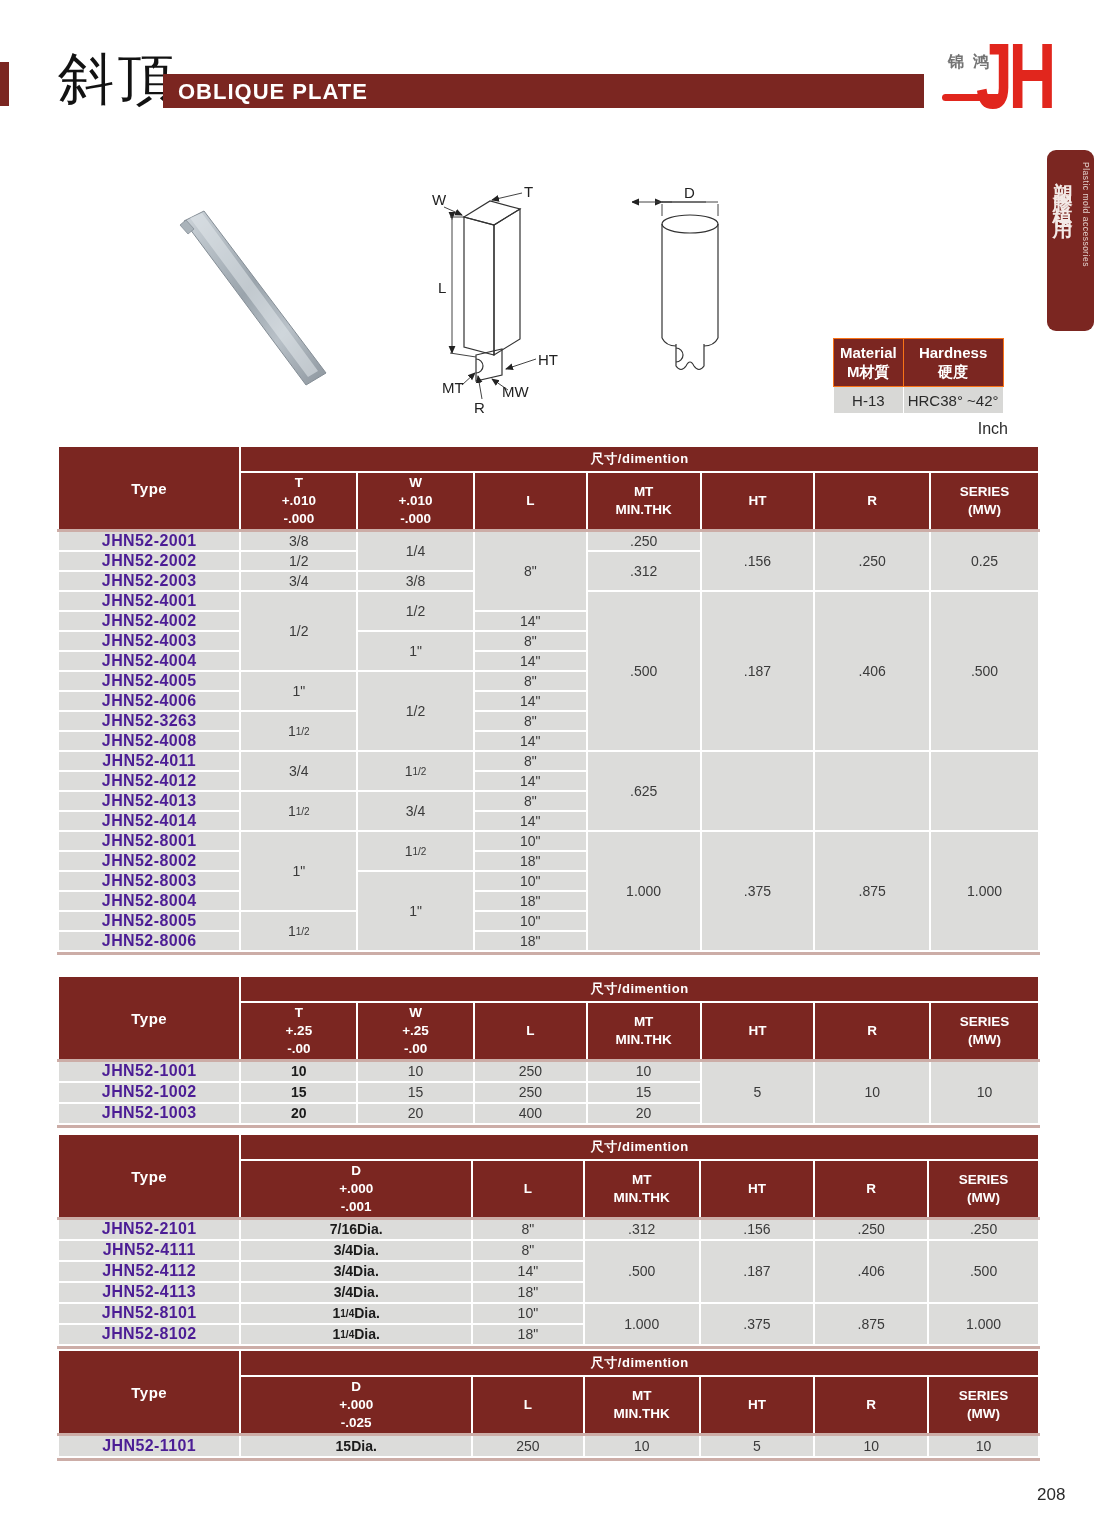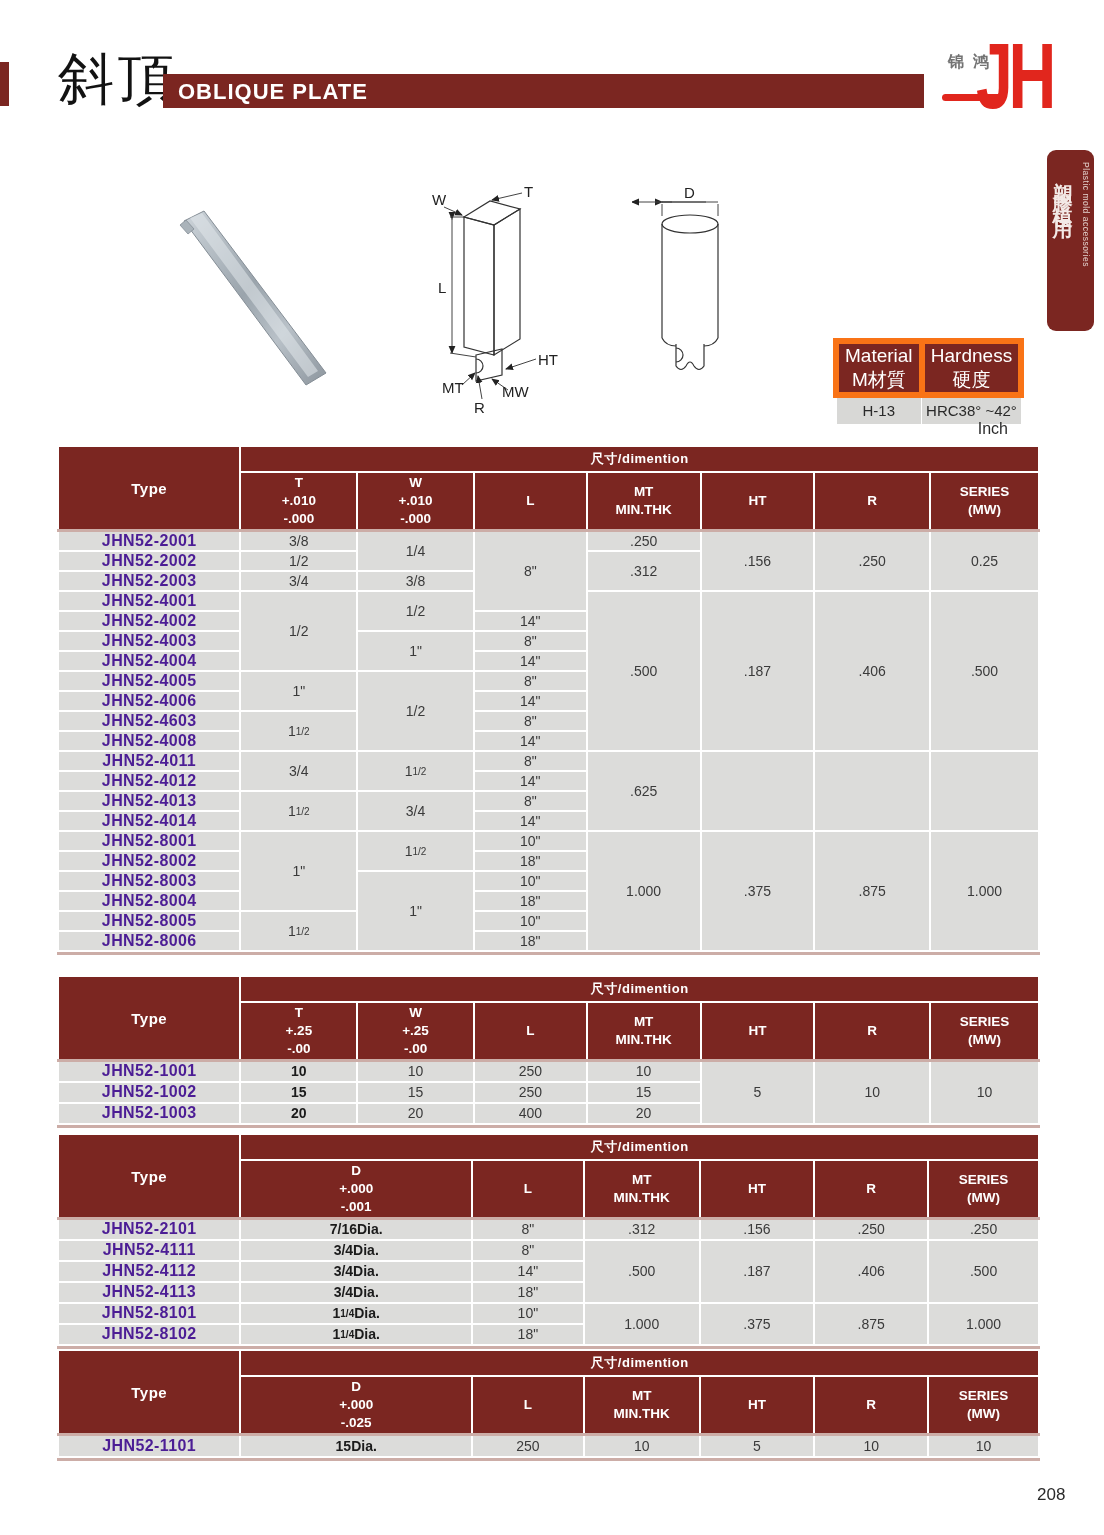--- a/index.html
+++ b/index.html
@@ -27,22 +27,22 @@
   
   .photo{left:168px;top:205px;width:180px;height:195px;}
   .diagA{left:424px;top:183px;width:180px;height:232px;}
   .diagB{left:632px;top:186px;width:130px;height:212px;}
   svg text{font-family:"Liberation Sans",sans-serif;font-size:15px;fill:#222;}
   .dline{stroke:#333;stroke-width:1.2;fill:none;}
   .dthin{stroke:#444;stroke-width:1;fill:none;}
 
   
   .mat{left:833px;top:338px;border-collapse:collapse;}
-  .mat th{background:#7b2621;color:#fff;font-size:19px;font-weight:normal;line-height:1.25;
-          border:6px solid #f97316;white-space:pre-line;height:47px;padding:0 6px;text-align:center;}
+  .mat th{background:#7b2621;color:#fff;font-size:15px;font-weight:bold;line-height:1.25;
+          border:1px solid #f97316;white-space:pre-line;height:47px;padding:0 6px;text-align:center;}
   .mat td{background:#d8d8d6;color:#2a2a2a;font-size:15px;height:26px;text-align:center;border:1px solid #fff;padding:0 4px;}
 
   .inch{left:57px;top:420px;width:951px;text-align:right;font-size:16px;color:#2a2a2a;}
 
   
   .tblwrap{left:57px;width:983px;border-bottom:3px solid #ccada7;}
   .t0{top:445px;} .t1{top:975px;} .t2{top:1133px;} .t3{top:1349px;}
   table.spec{width:100%;table-layout:fixed;border-collapse:collapse;}
   .spec th,.spec td{border:2px solid #fff;text-align:center;vertical-align:middle;padding:0;}
   .spec thead th{background:#7b2621;color:#fff;font-weight:bold;}
@@ -251,21 +251,21 @@
             <td class="type-cell">JHN52-4005</td>
             <td rowspan="2">1"</td>
             <td rowspan="4">1/2</td>
             <td>8"</td>
           </tr>
           <tr>
             <td class="type-cell">JHN52-4006</td>
             <td>14"</td>
           </tr>
           <tr>
-            <td class="type-cell">JHN52-4603</td>
+            <td class="type-cell">JHN52-3263</td>
             <td rowspan="2">1<span class="fr">1/2</span></td>
             <td>8"</td>
           </tr>
           <tr>
             <td class="type-cell">JHN52-4008</td>
             <td>14"</td>
           </tr>
           <tr>
             <td class="type-cell">JHN52-4011</td>
             <td rowspan="2">3/4</td>

